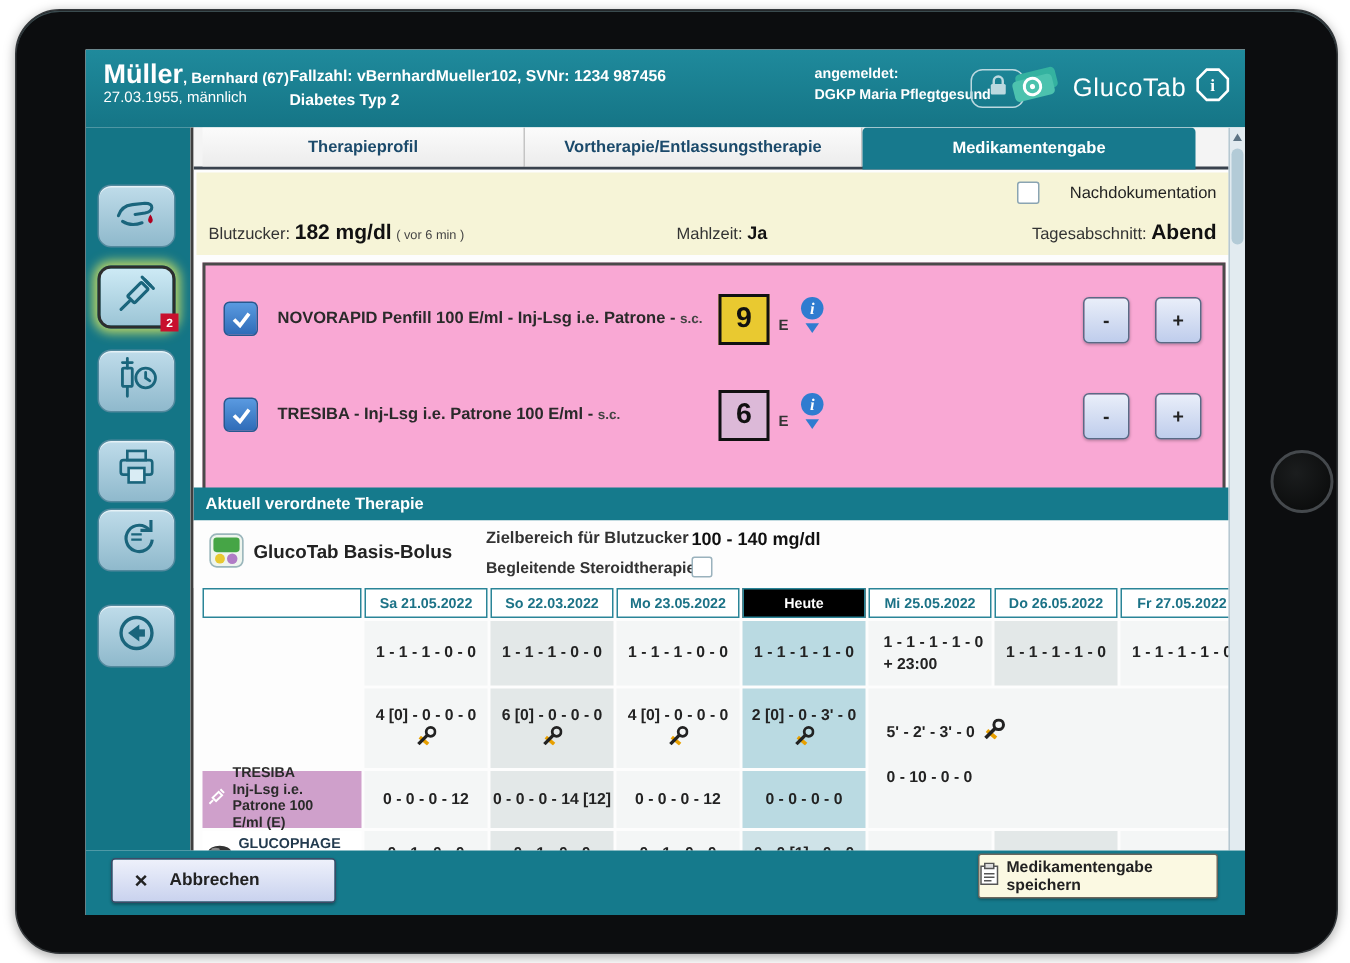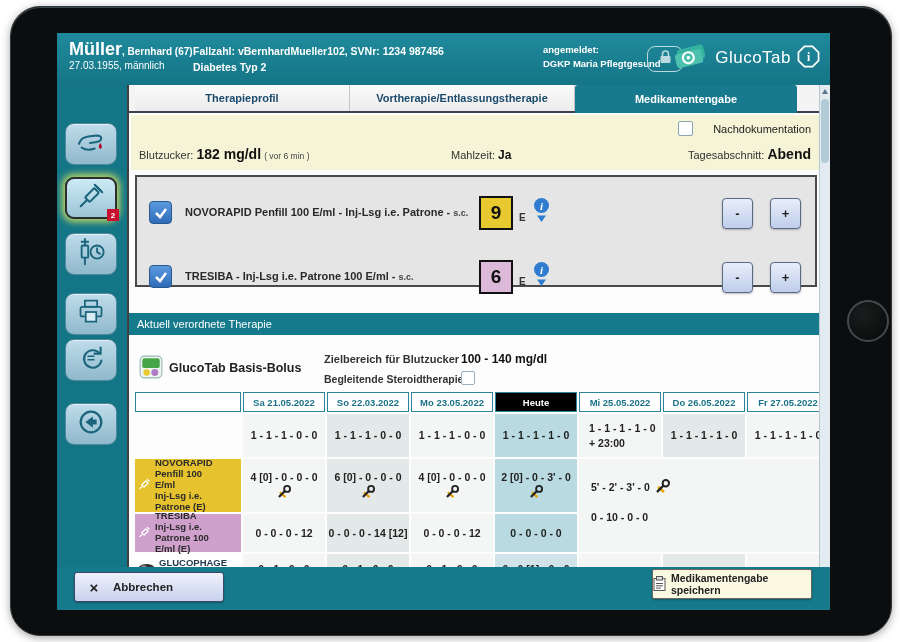--- a/index.html
+++ b/index.html
@@ -55,42 +55,42 @@
   .panel-yellow { position:absolute; left:2px; top:30px; width:690px; height:55px; background:#f6f4d7; }
   .nachdok { position:absolute; right:10px; top:6px; display:flex; align-items:center; gap:20px;
              font-size:11px; color:#222; }
   .cb-small { width:15px; height:15px; background:#fff; border:1.5px solid #8aa4b2; border-radius:2px; cursor:pointer; }
   .status-item { position:absolute; bottom:8px; font-size:11px; color:#333; }
   .status-item b.val-lg { font-size:14px; color:#111; }
   .status-item b.val-md { font-size:12px; color:#111; }
   .status-item .note { font-size:8.5px; color:#444; }
 
   
-  .med-box { position:absolute; left:6px; top:90px; width:682px; height:112px; background:#e5e5e5; border:2px solid #4a4a4a; }
+  .med-box { position:absolute; left:6px; top:90px; width:682px; height:166px; background:#f9a8d4; border:2px solid #4a4a4a; }
   .med-row { position:absolute; left:0; width:100%; height:44px; }
   .cb-med { position:absolute; left:12px; top:10px; width:23px; height:23px; border-radius:4px;
             background:linear-gradient(#5a9ae0,#2f6cb8); border:1px solid #27588f; display:flex;
             align-items:center; justify-content:center; cursor:pointer; }
   .med-name { position:absolute; left:48px; top:15px; font-size:11px; font-weight:bold; color:#2a2a2a; }
   .med-name .route { font-size:9px; font-weight:bold; color:#444; }
   .dose-box { position:absolute; left:342px; top:5px; width:34px; height:34px; border:2.5px solid #111;
               display:flex; align-items:center; justify-content:center; font-size:19px; font-weight:bold; color:#111; cursor:pointer; }
   .dose-yellow { background:#e9c930; }
   .dose-pink  { background:#dcb9d8; }
   .unit { position:absolute; left:382px; top:21px; font-size:10px; font-weight:bold; color:#333; }
   .info-ic { position:absolute; left:396px; top:7px; cursor:pointer; }
   .step-btn { position:absolute; top:7px; width:31px; height:31px; border-radius:4px; border:1.5px solid #5a masked;
               border:1.5px solid #596a85; background:linear-gradient(#e9eef9,#bfcdec);
               display:flex; align-items:center; justify-content:center; font-size:13px; font-weight:bold; color:#222;
               cursor:pointer; box-shadow:0 1px 2px rgba(0,0,0,.25); }
   .minus { left:585px; } .plus { left:633px; }
 
   
-  .section-bar { position:absolute; left:0; top:228px; width:692px; height:22px; background:#157a8c;
-                 color:#fff; font-size:11px; font-weight:normal; display:flex; align-items:center; padding-left:8px; }
+  .section-bar { position:absolute; left:0; top:240px; width:692px; height:22px; background:#157a8c;
+                 color:#fff; font-size:11px; font-weight:bold; display:flex; align-items:center; padding-left:8px; }
   .therapy-info { position:absolute; left:0; top:262px; width:692px; height:45px; background:#fdfdfd; }
   .t-name { position:absolute; left:40px; top:14px; font-size:12.5px; font-weight:bold; color:#222; }
   .t-icon { position:absolute; left:10px; top:8px; }
   .tgt-label { position:absolute; left:195px; top:6px; font-size:11px; font-weight:bold; color:#333; }
   .tgt-value { position:absolute; left:332px; top:5px; font-size:12px; font-weight:bold; color:#111; }
   .ster-label { position:absolute; left:195px; top:26px; font-size:10.5px; font-weight:bold; color:#333; }
   .ster-cb { position:absolute; left:332px; top:24px; width:14px; height:14px; background:#fff;
              border:1.5px solid #9ab2bd; border-radius:2px; cursor:pointer; }
 
   
@@ -359,33 +359,20 @@
         <div class="cell col-b" style="grid-column:3;grid-row:2;">1 - 1 - 1 - 0 - 0</div>
         <div class="cell col-a" style="grid-column:4;grid-row:2;">1 - 1 - 1 - 0 - 0</div>
         <div class="cell today" style="grid-column:5;grid-row:2;">1 - 1 - 1 - 1 - 0</div>
         <div class="cell col-a mi-two" style="grid-column:6;grid-row:2;">
           <span>1 - 1 - 1 - 1 - 0</span>
           <span>+ 23:00</span>
         </div>
         <div class="cell col-b" style="grid-column:7;grid-row:2;">1 - 1 - 1 - 1 - 0</div>
         <div class="cell col-a" style="grid-column:8;grid-row:2;">1 - 1 - 1 - 1 - 0</div>
 
-        <div class="lab y" style="grid-column:1;grid-row:3;">
-          <span><svg width="13" height="14" viewBox="0 0 16 16">
-                <g stroke="#fff" stroke-width="1.6" fill="none">
-                  <rect x="5" y="6" width="7" height="4" transform="rotate(-45 8.5 8)"></rect>
-                  <path d="M2 14 l3 -3 M11 2 l3 3"></path>
-                </g>
-              </svg></span>
-          <span>
-            <span>NOVORAPID Penfill 100</span><br>
-            <span>E/ml</span><br>
-            <span>Inj-Lsg i.e. Patrone (E)</span>
-          </span>
-        </div>
         <div class="cell col-a" style="grid-column:2;grid-row:3;">
           <span>4 [0] - 0 - 0 - 0</span>
           <span><svg width="13" height="13" viewBox="0 0 14 14">
                 <path d="M2 8 l6 5" stroke="#e8a000" stroke-width="2.6"></path>
                 <path d="M1 13 L8 6" stroke="#222" stroke-width="2.4"></path>
                 <circle cx="9.8" cy="4.2" r="3.2" fill="none" stroke="#222" stroke-width="2"></circle>
               </svg></span>
         </div>
         <div class="cell col-b" style="grid-column:3;grid-row:3;">
           <span>6 [0] - 0 - 0 - 0</span>

